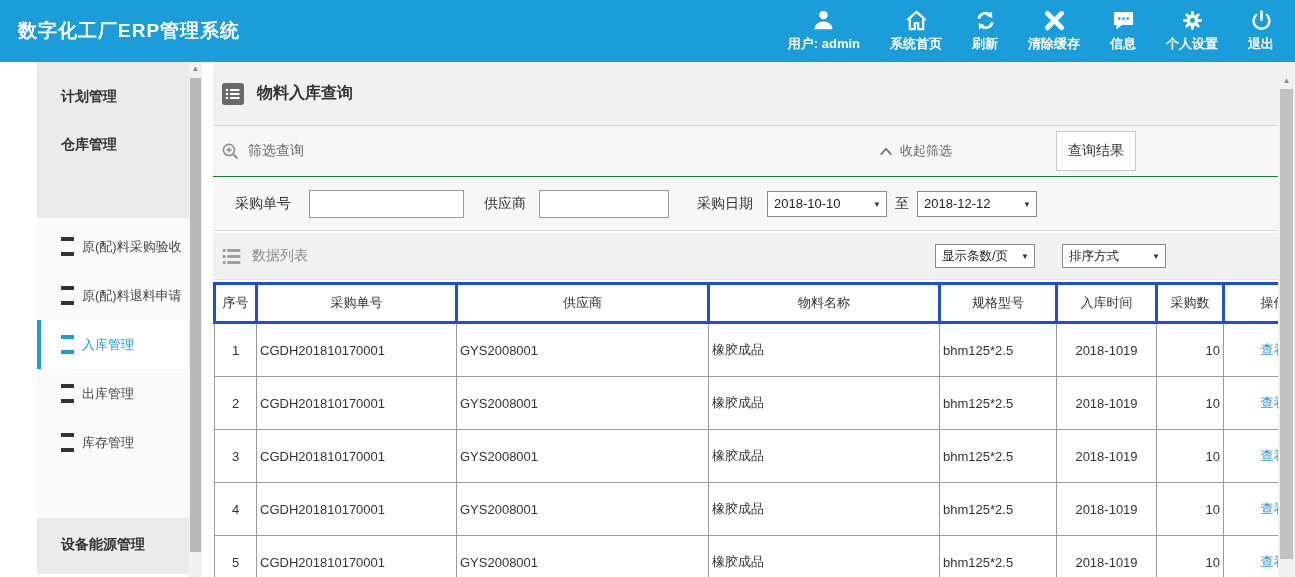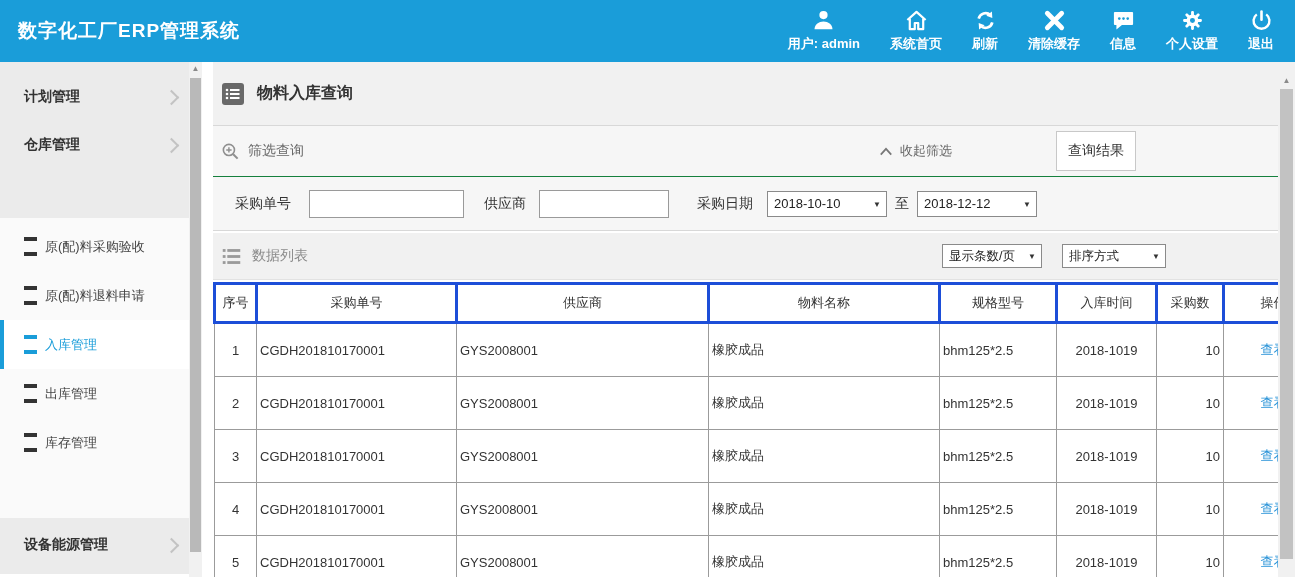--- a/index.html
+++ b/index.html
@@ -12,21 +12,21 @@
   .topnav{position:absolute;right:6px;top:0;height:62px;display:flex;align-items:center;}
   .nav-item{display:flex;flex-direction:column;align-items:center;justify-content:center;height:62px;padding:0 15px;cursor:pointer;color:#fff;}
   .nav-item svg{width:23px;height:23px;margin-bottom:3px;}
   .nav-label{font-size:13px;font-weight:bold;white-space:nowrap;}
 
   
   .layout{display:flex;height:515px;}
 
   
   .sidebar{width:202px;position:relative;background:#fff;flex:none;}
-  .sidebar-inner{width:189px;height:515px;overflow:hidden;}
+  .sidebar-inner{width:189px;height:515px;overflow:hidden;margin-left:37px;}
   .sb-section-top{background:#ebebeb;padding-top:11px;height:145px;}
   .sb-section-sub{background:#fafafa;padding-top:4px;height:296px;}
   .sb-section-bottom{background:#ebebeb;padding-top:3px;height:53px;}
   .sb-group{height:48px;display:flex;align-items:center;justify-content:space-between;padding:0 12px 0 24px;font-size:14px;font-weight:bold;color:#333;cursor:pointer;}
   .chev-right{width:9px;height:9px;border-top:2px solid #c3c3c3;border-right:2px solid #c3c3c3;transform:rotate(45deg);flex:none;}
   .sb-item{height:49px;display:flex;align-items:center;padding-left:20px;font-size:13px;color:#444;cursor:pointer;border-left:4px solid transparent;}
   .bars{display:inline-block;width:13px;height:11px;border-top:4px solid;border-bottom:4px solid;color:#333;margin-right:8px;flex:none;}
   .sb-item.active{background:#fff;border-left-color:var(--active-blue,#1a9dd9);color:var(--active-blue,#1a9dd9);}
   .sb-item.active .bars{color:var(--active-blue,#1a9dd9);}
 
@@ -66,21 +66,21 @@
   .select-wrap select{appearance:none;-webkit-appearance:none;-moz-appearance:none;border:1px solid #8a8a8a;border-radius:0;background:#fff;color:#222;font-family:inherit;box-sizing:border-box;}
   .caret{position:absolute;right:6px;top:50%;transform:translateY(-50%);font-size:8px;color:#333;pointer-events:none;}
   .date-select select{width:120px;height:26px;font-size:13px;padding:0 18px 0 6px;}
   .d-from{margin-left:14px;}
   .sep{margin:0 8px;}
 
   .list-head{height:46px;background:#f1f1f1;border-bottom:1px solid #e2e2e2;margin-top:2px;display:flex;align-items:center;padding-left:8px;}
   .list-head .list-ic{width:21px;height:21px;margin-right:10px;}
   .list-head .section-label{color:#8a8a8a;}
   .list-selects{margin-left:auto;margin-right:112px;display:flex;align-items:center;}
-  .list-selects .select-wrap{margin-left:20px;}
+  .list-selects .select-wrap{margin-left:27px;}
   .list-selects select{height:24px;font-size:12.5px;padding:0 18px 0 6px;}
   .sel-pagesize select{width:100px;}
   .sel-sort select{width:104px;}
 
   table.data-table{border-collapse:collapse;table-layout:fixed;width:1109px;margin-top:2px;}
   .data-table th{height:36px;font-weight:normal;font-size:13px;color:#333;border:3px solid #1d4ed8;background:#fff;text-align:center;padding:0 2px;overflow:hidden;white-space:nowrap;}
   .data-table td{height:52px;font-size:13px;color:#333;border:1px solid #9b9b9b;background:#fff;padding:0 3px;overflow:hidden;white-space:nowrap;}
   .c-center{text-align:center;}
   .c-left{text-align:left;}
   .c-right{text-align:right;}

